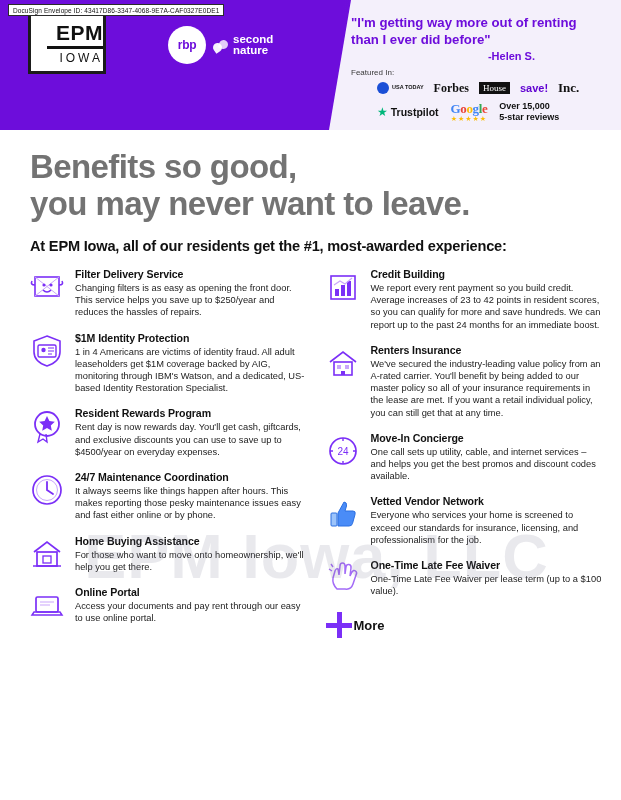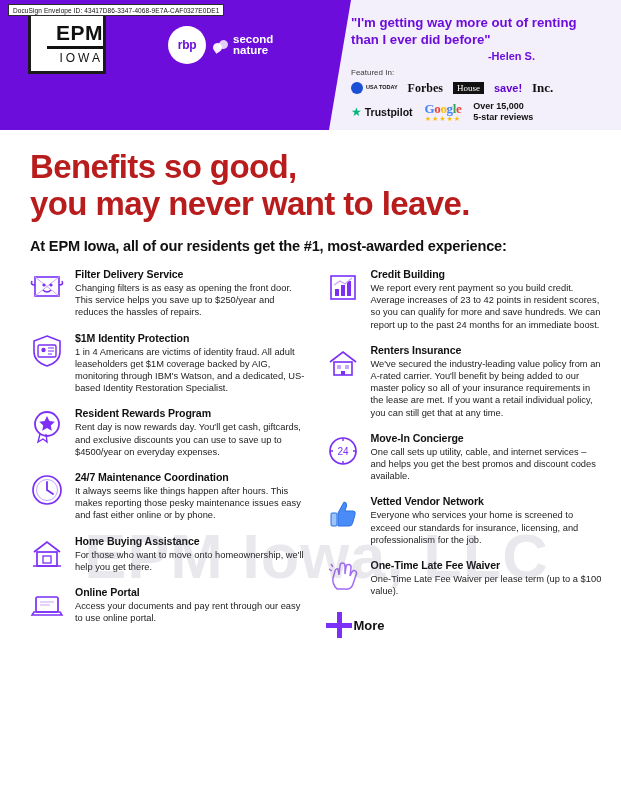--- a/index.html
+++ b/index.html
@@ -80,21 +80,21 @@
     position:absolute; left:33px; top:92px;
     color:#fff; font-size:17.5px; font-weight:bold; letter-spacing:.1px;margin-top:40px;
   }
 
   .hdr-right{ position:absolute; right:0; top:0; width:292px; height:130px; z-index:6; padding:10px 14px 0 22px;}
   .quote{
     color:#6d0ddb; font-size:13.2px; font-weight:bold; line-height:17px; margin-top:4px;
   }
   .quote-attr{ color:#6d0ddb; font-size:11px; font-weight:bold; text-align:right; margin-top:2px; padding-right:72px;}
   .featured-label{ color:#3a3a3a; font-size:8px; margin-top:6px; }
-  .logo-row{ display:flex; align-items:center; gap:10px; margin-top:3px;}
+  .logo-row{ display:flex; align-items:center; gap:10px; margin-top:3px;margin-left:26px;}
   .logo-row.second{ margin-top:5px; gap:12px; align-items:center;}
   .usat{ display:flex; align-items:center; gap:3px;}
   .usat-dot{ width:12px;height:12px;border-radius:50%;background:#1a4fd6;}
   .usat-txt{ font-size:5.5px; line-height:5.5px; color:#111; font-weight:bold;}
   .forbes{ font-family:"Liberation Serif", serif; font-weight:bold; font-size:12px; color:#111; }
   .house{ background:#111;color:#fff;font-family:"Liberation Serif", serif;font-size:9px;padding:1px 4px;}
   .yahoo{ color:#5f01d1; font-size:11px; font-weight:bold;}
   .inc{ font-family:"Liberation Serif", serif; font-weight:bold; font-size:13px; color:#111;}
   .trustpilot{ display:flex;align-items:center;gap:3px;}
   .tp-star{ color:#00b67a; font-size:12px; line-height:12px;}
@@ -104,21 +104,21 @@
   .g-word b:nth-child(1){color:#4285F4}.g-word b:nth-child(2){color:#EA4335}
   .g-word b:nth-child(3){color:#FBBC05}.g-word b:nth-child(4){color:#4285F4}
   .g-word b:nth-child(5){color:#34A853}.g-word b:nth-child(6){color:#EA4335}
   .g-stars{ color:#fbbc05; font-size:7px; letter-spacing:1px; margin-top:-2px;}
   .reviews{ font-size:9px; font-weight:bold; color:#111; line-height:11px;}
 
   
   .headline{
     margin:18px 0 0 30px;
     font-size:33px; font-weight:bold; line-height:37px;
-    letter-spacing:-.6px; color:#b91c1c;
+    letter-spacing:-.6px; color:#737373;
   }
   .subhead{
     margin:16px 0 0 30px;
     font-size:14.6px; font-weight:bold; color:#111; letter-spacing:-.2px;
   }
 
   
   .cols{ display:flex; margin:14px 0 0 28px; width:575px; gap:16px; }
   .col{ width:280px; }
   .benefit{ display:flex; gap:9px; margin-bottom:13px; }

